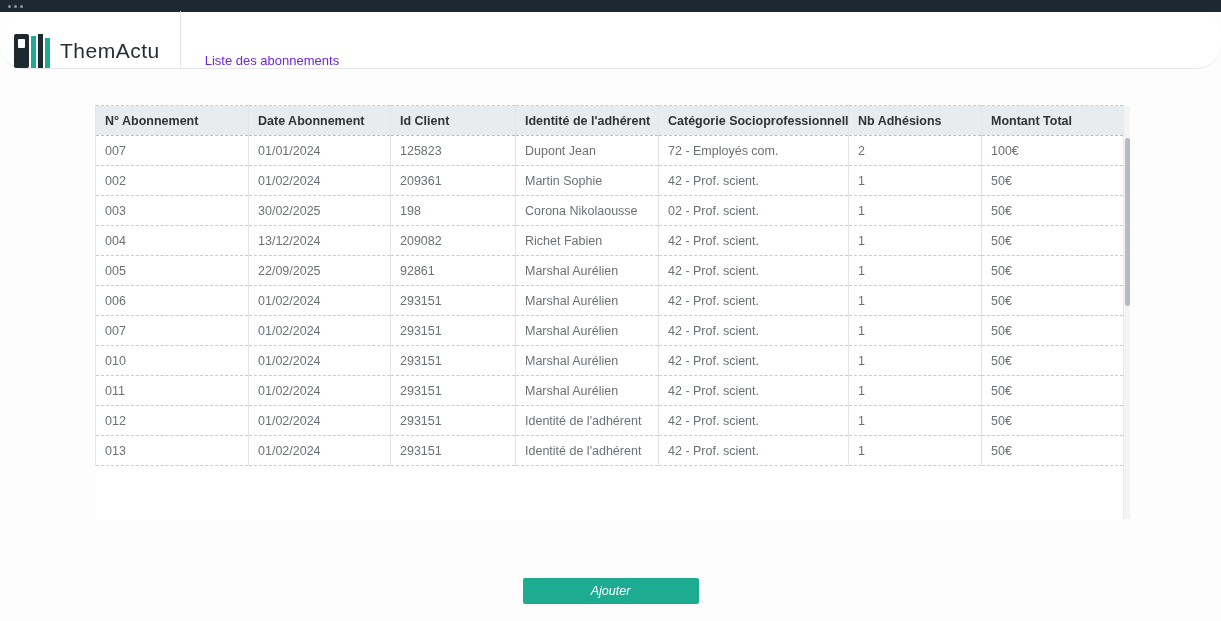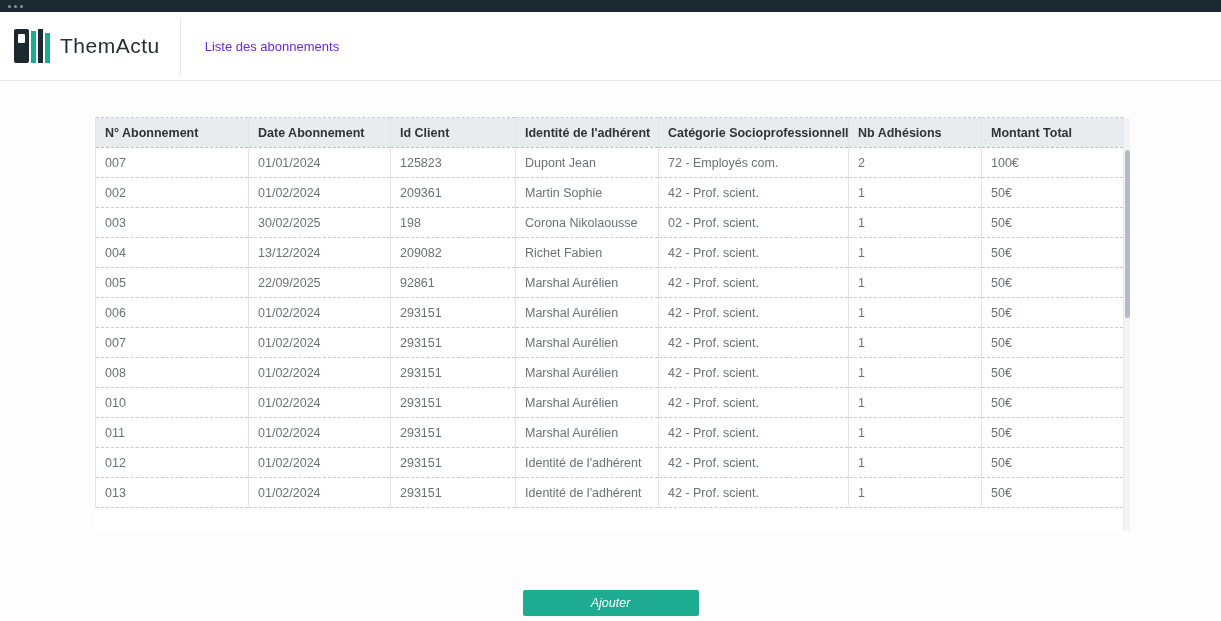--- a/index.html
+++ b/index.html
@@ -15,23 +15,23 @@
     background: #1d2930;
     display: flex; align-items: center;
     padding-left: 8px; gap: 3px;
   }
   .topbar .dot {
     width: 3px; height: 3px; border-radius: 50%;
     background: #8a9499;
   }
   
   .header {
-    height: 69px; background: #ffffff;
+    height: 57px; background: #ffffff;
     border-bottom: 1px solid #e4e6e8;
-    display: flex; align-items: center;
+    display: flex; align-items: flex-end; border-radius: 24px;
   }
   .logo {
     display: flex; align-items: center; gap: 10px;
     padding: 0 20px 0 14px; cursor: pointer;
   }
   .logo-text {
     font-size: 21px; color: #272e33; letter-spacing: 0.5px;
   }
   .header-divider {
     width: 1px; height: 57px; background: #e4e6e8;
@@ -203,29 +203,20 @@
         <tr>
           <td>007</td>
           <td>01/02/2024</td>
           <td>293151</td>
           <td>Marshal Aurélien</td>
           <td>42 - Prof. scient.</td>
           <td>1</td>
           <td>50€</td>
         </tr>
         <tr>
-          <td>008</td>
-          <td>01/02/2024</td>
-          <td>293151</td>
-          <td>Marshal Aurélien</td>
-          <td>42 - Prof. scient.</td>
-          <td>1</td>
-          <td>50€</td>
-        </tr>
-        <tr>
           <td>010</td>
           <td>01/02/2024</td>
           <td>293151</td>
           <td>Marshal Aurélien</td>
           <td>42 - Prof. scient.</td>
           <td>1</td>
           <td>50€</td>
         </tr>
         <tr>
           <td>011</td>

